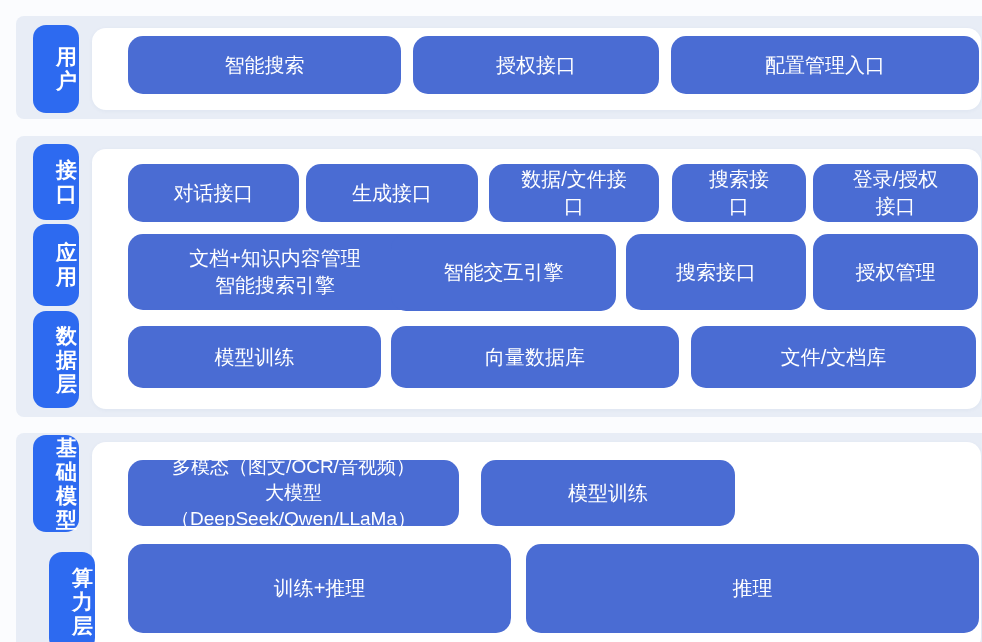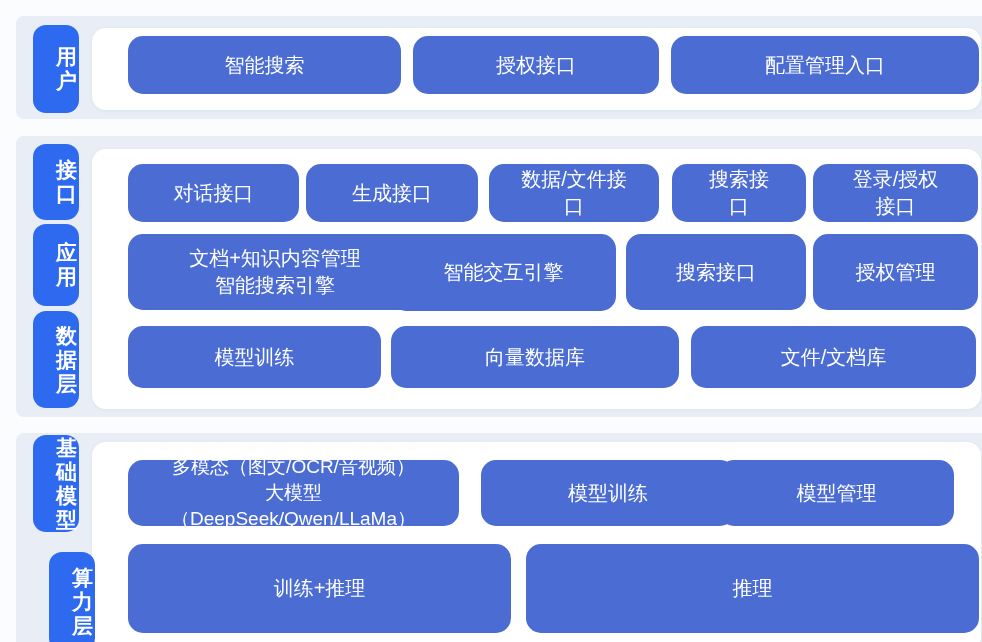--- a/index.html
+++ b/index.html
@@ -134,23 +134,20 @@
     <span>文件/文档库</span>
   </div>
 
   <div class="node small" style="left:112px;top:444px;width:331px;height:66px">
     <span>多模态（图文/OCR/音视频）
 大模型（DeepSeek/Qwen/LLaMa）</span>
   </div>
   <div class="node" style="left:465px;top:444px;width:254px;height:66px">
     <span>模型训练</span>
   </div>
-  <div class="node" style="left:703px;top:444px;width:235px;height:66px">
-    <span>模型管理</span>
-  </div>
 
   <div class="node" style="left:112px;top:528px;width:383px;height:89px">
     <span>训练+推理</span>
   </div>
   <div class="node" style="left:510px;top:528px;width:453px;height:89px">
     <span>推理</span>
   </div>
 
 </div>
 

